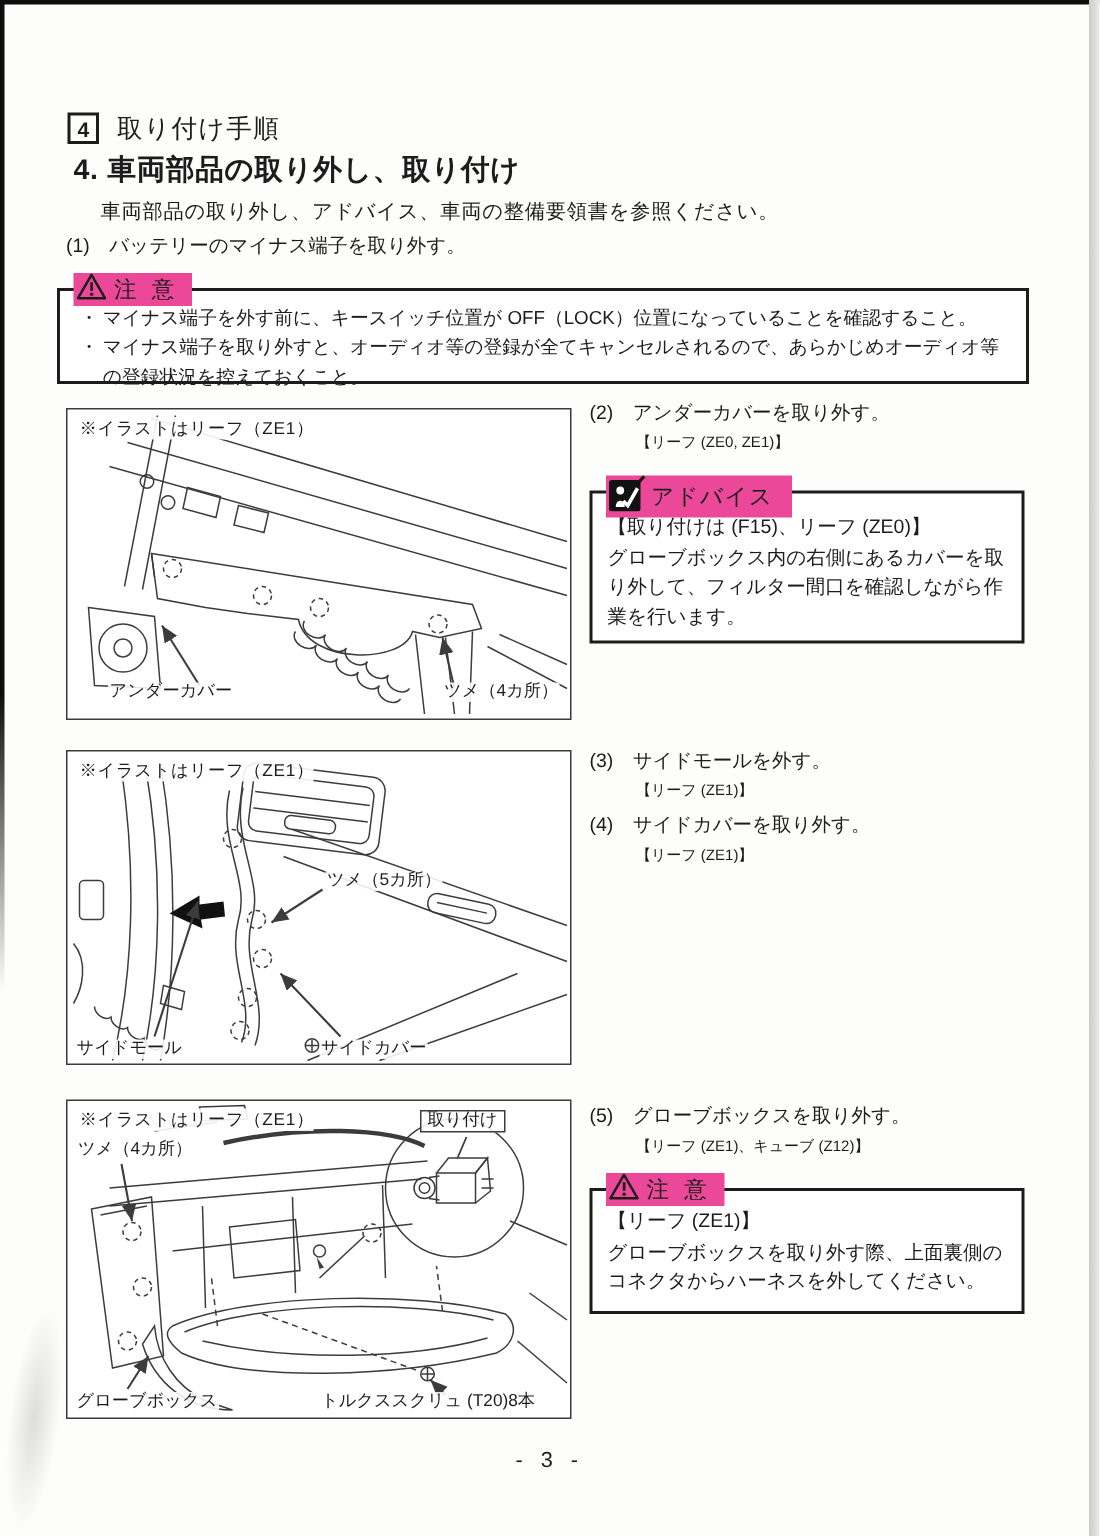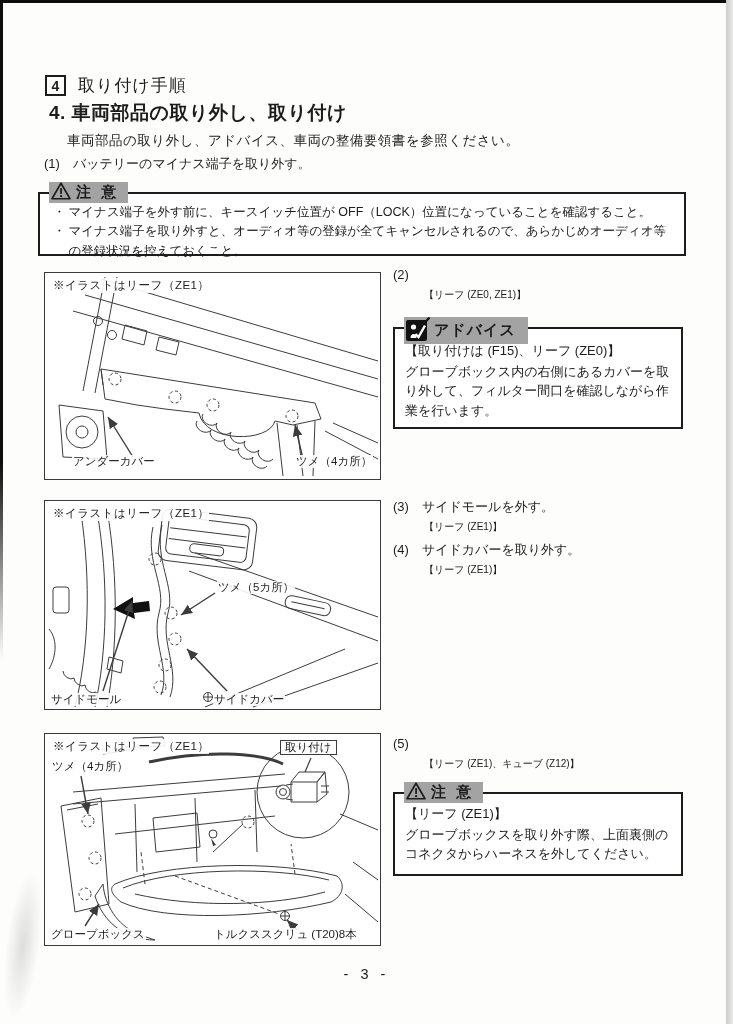--- a/index.html
+++ b/index.html
@@ -21,23 +21,23 @@
   .sec-numbox { width:21px; height:21px; border:2px solid #1c1c1c; display:flex;
     align-items:center; justify-content:center; font-size:14px; font-weight:bold; }
   .sec-title { font-size:17px; font-weight:normal; letter-spacing:1px; }
   .sub-title { position:absolute; left:49px; top:100px; font-size:19px; font-weight:bold; letter-spacing:.5px; }
   .intro { position:absolute; left:67px; top:132px; font-size:13.5px; letter-spacing:.5px; }
   .step { display:flex; gap:13px; font-size:13px; line-height:1.45; }
   .step-1 { position:absolute; left:44px; top:155px; }
   .step-models { font-size:10px; margin-top:3px; margin-left:31px; }
 
   .fbox { position:absolute; border:2px solid #1c1c1c; background:#fff; }
-  .fbox-title { position:absolute; top:-12px; left:9px; background:#a3a3a3;
+  .fbox-title { position:absolute; top:-12px; left:9px; background:#ec4899;
     padding:0 9px 0 2px; display:flex; align-items:center; gap:5px;
-    font-size:15px; font-weight:bold; letter-spacing:3px; white-space:nowrap; }
+    font-size:15px; font-weight:normal; letter-spacing:3px; white-space:nowrap; }
   .caution-1 { left:38px; top:192px; width:648px; height:64px; }
   .caution-1 .fbox-body { padding:9px 12px 0 13px; }
   .c-item { display:flex; gap:3px; font-size:12.5px; line-height:1.55; }
   .c-bullet { flex:0 0 auto; }
 
   .fig { position:absolute; border:1.5px solid #3a3a3a; background:#fff; }
   .fig-1 { left:44px; top:272px; width:337px; height:208px; }
   .fig-2 { left:44px; top:500px; width:337px; height:210px; }
   .fig-3 { left:44px; top:733px; width:337px; height:213px; }
   .fig-note { position:absolute; left:8px; top:5px; font-size:11.5px; letter-spacing:.5px; background:rgba(255,255,255,.9); }
@@ -140,20 +140,21 @@
       <path d="M258,186 L250,152" marker-end="url(#a1)" stroke-width="1.4"></path>
     </svg>
     <div class="fig-note">※イラストはリーフ（ZE1）</div>
     <div class="fig-label" style="left:27px; top:182px;">アンダーカバー</div>
     <div class="fig-label" style="left:250px; top:182px;">ツメ（4カ所）</div>
   </div>
 
   <div class="rcol-step step-2">
     <div class="step">
       <span>(2)</span>
+      <span>アンダーカバーを取り外す。</span>
     </div>
     <div class="step-models">【リーフ (ZE0, ZE1)】</div>
   </div>
 
   <div class="fbox advice-box">
     <div class="fbox-title">
       <span>
         <svg width="24" height="24" viewBox="0 0 24 24">
             <rect x="0" y="3" width="21" height="21" rx="2" fill="#111"></rect>
             <circle cx="7.5" cy="10" r="2.6" fill="#fff"></circle>
@@ -287,20 +288,21 @@
     <div class="fig-note">※イラストはリーフ（ZE1）</div>
     <div class="fig-label" style="left:235px; top:6px; border:1px solid #3c3c3c; padding:0 4px;">取り付け</div>
     <div class="fig-label" style="left:6px; top:26px;">ツメ（4カ所）</div>
     <div class="fig-label" style="left:5px; top:194px;">グローブボックス</div>
     <div class="fig-label" style="left:168px; top:194px;">トルクススクリュ (T20)8本</div>
   </div>
 
   <div class="rcol-step step-5">
     <div class="step">
       <span>(5)</span>
+      <span>グローブボックスを取り外す。</span>
     </div>
     <div class="step-models">【リーフ (ZE1)、キューブ (Z12)】</div>
   </div>
 
   <div class="fbox caution-2">
     <div class="fbox-title">
       <span>
         <svg width="20" height="18" viewBox="0 0 24 22">
             <path d="M12 1.5 L23 20.5 H1 Z" fill="none" stroke="#1c1c1c" stroke-width="2" stroke-linejoin="round"></path>
             <rect x="11" y="7.5" width="2.2" height="7" fill="#1c1c1c"></rect>

